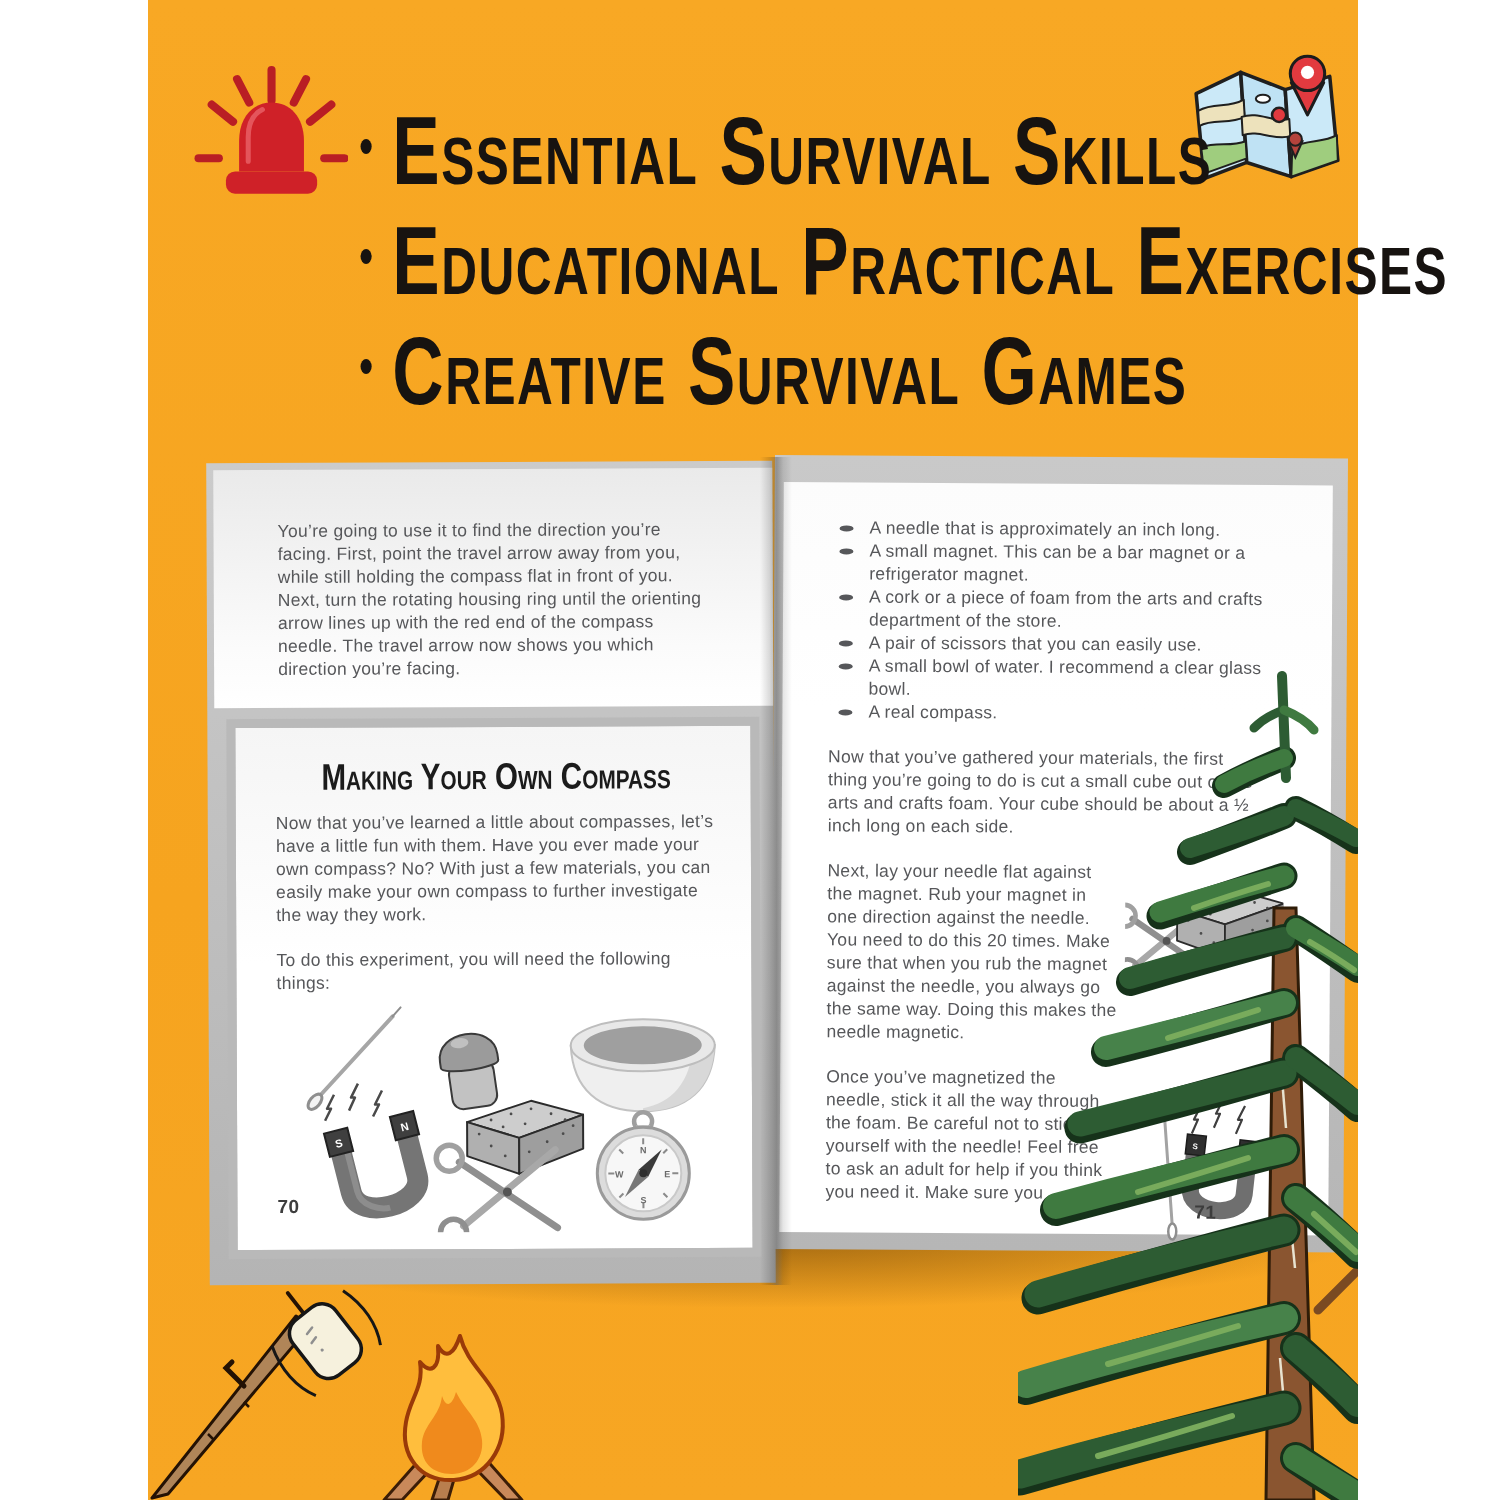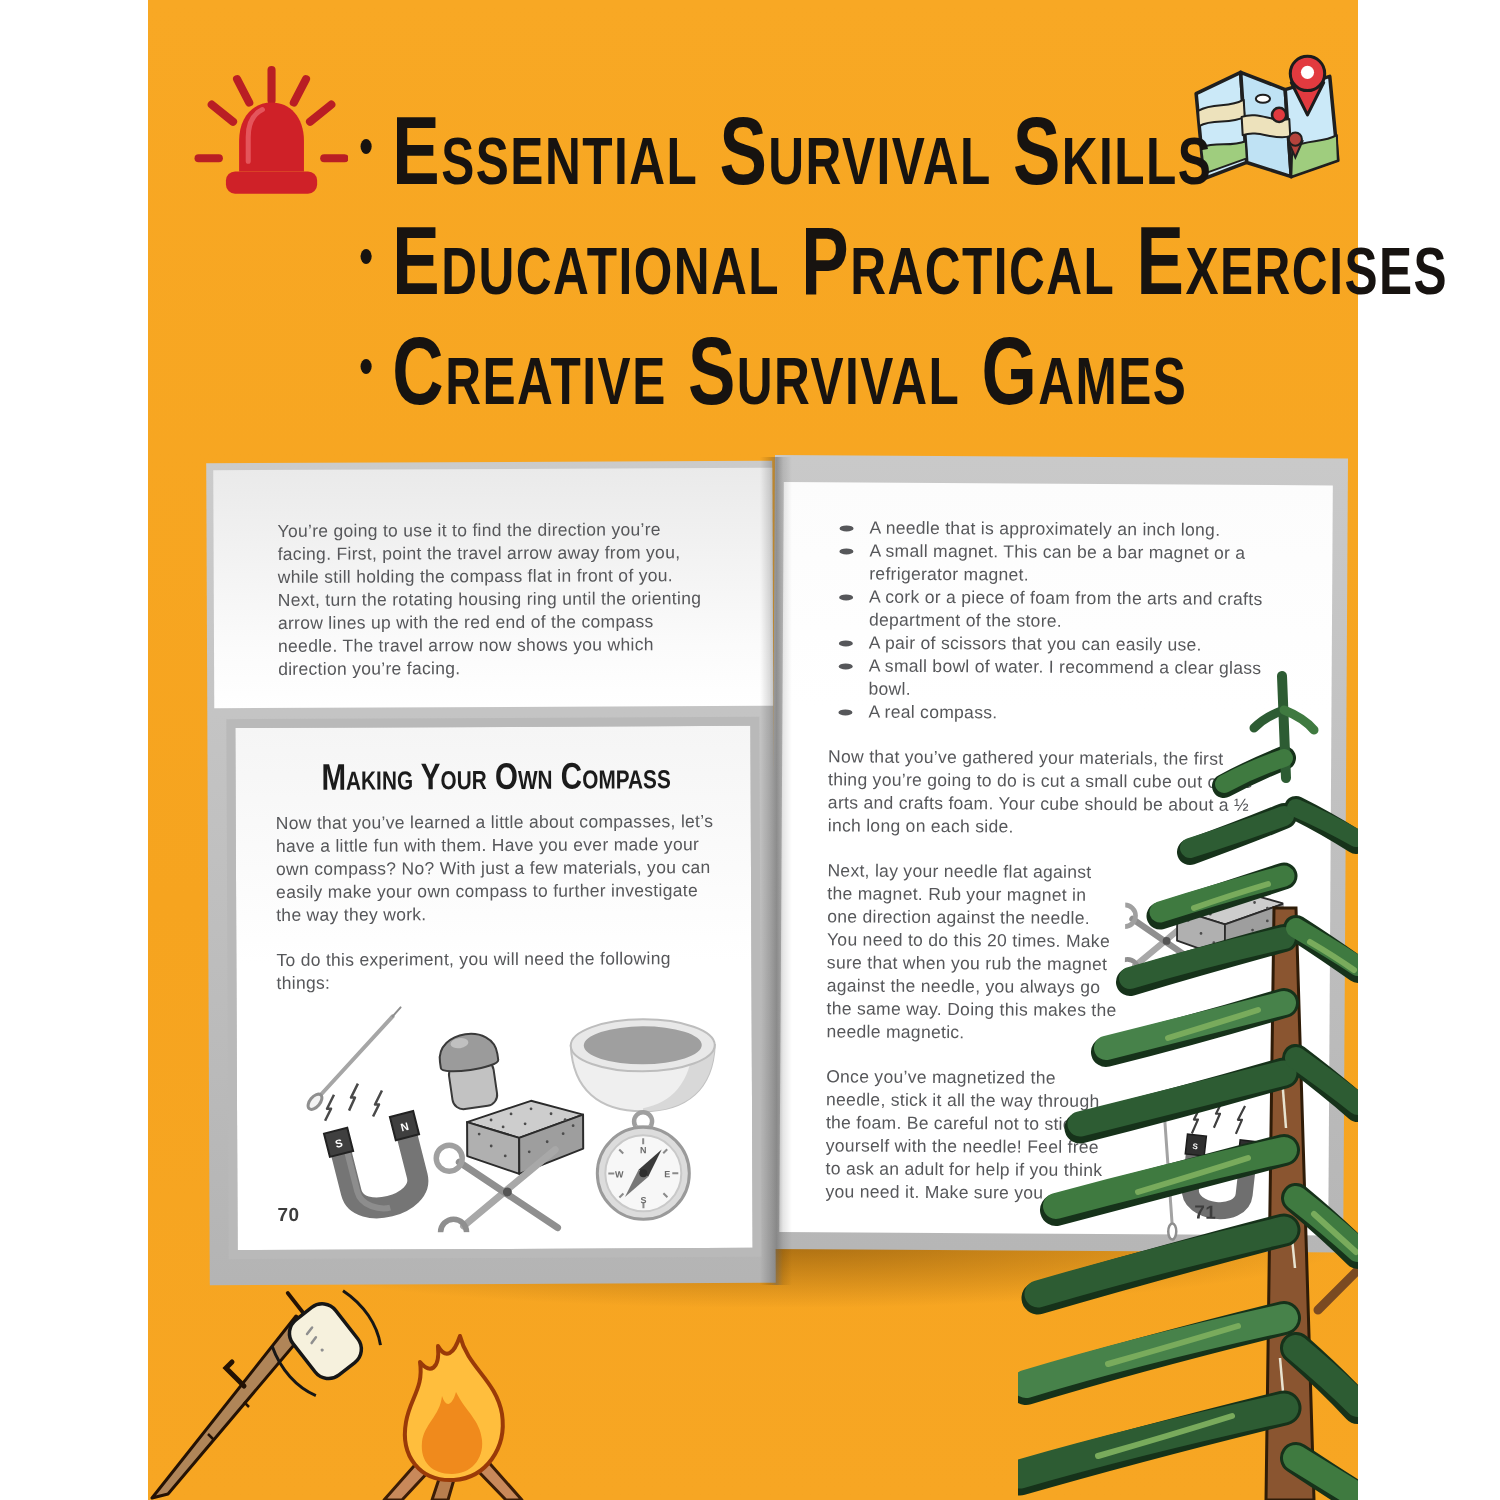--- a/index.html
+++ b/index.html
@@ -37,21 +37,21 @@
            padding:26px 34px 0 40px;box-sizing:border-box;}
   .body-text{font-size:17.5px;line-height:23px;letter-spacing:.3px;color:#56575a;margin:0;}
   .pl-top .body-text{width:432px;}
   .section-heading{display:block;font-weight:bold;font-variant:small-caps;color:#1b1b1b;
                    font-size:37px;line-height:40px;text-align:center;transform:scaleX(0.8);
                    white-space:nowrap;margin:4px 0 14px 0;}
   .pl-card .body-text{width:438px;}
   .pl-p2{margin-top:22px;}
   .collage{display:block;margin:10px 0 0 14px;}
   .pagenum{position:absolute;font-size:19px;font-weight:bold;color:#3d3d3d;letter-spacing:.5px;}
-  .pn-left{left:40px;bottom:24px;}
+  .pn-left{left:40px;bottom:32px;}
   .pn-right{right:112px;bottom:11px;}
 
   .page-right{left:567px;top:0;width:573px;height:794px;background:linear-gradient(180deg,#c9c9c9,#b6b6b6);
               padding:27px 15px 17px 9px;transform:rotate(0.35deg);transform-origin:top left;}
   .pr-inner{height:100%;background:linear-gradient(180deg,#fcfcfc 0%,#ffffff 30%);
             position:relative;padding:34px 42px 0 46px;box-sizing:border-box;}
   .bullets{list-style:none;margin:0;padding:0;}
   .bullets li{display:flex;align-items:flex-start;}
   .li-dot{flex:0 0 14px;width:6px;height:6px;border-radius:50%;background:#56575a;
           margin:9px 16px 0 10px;}

